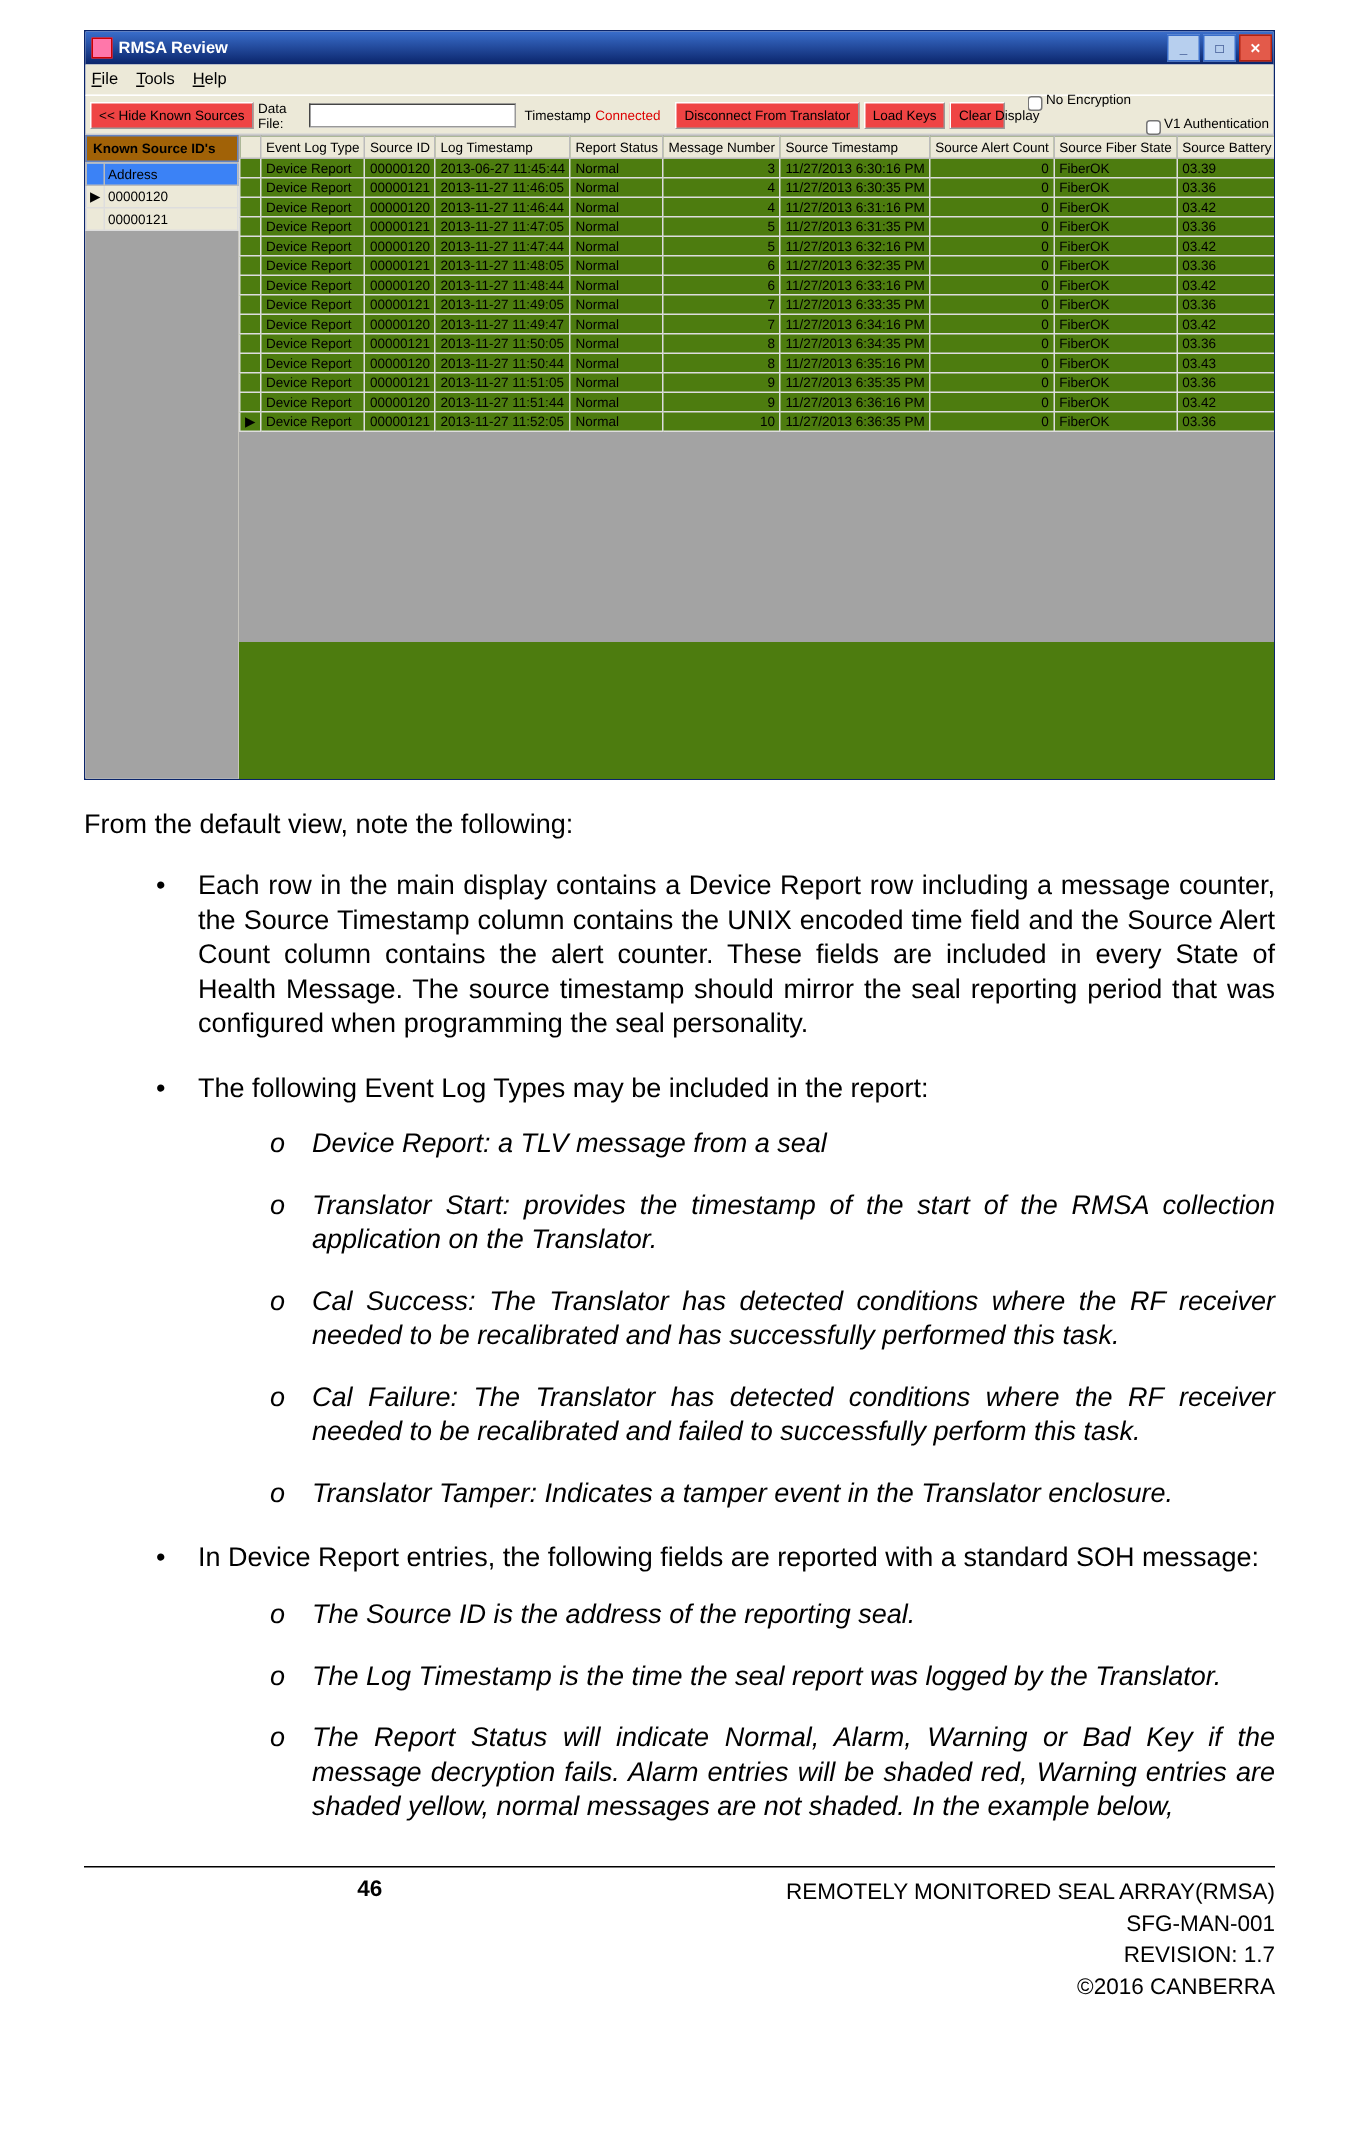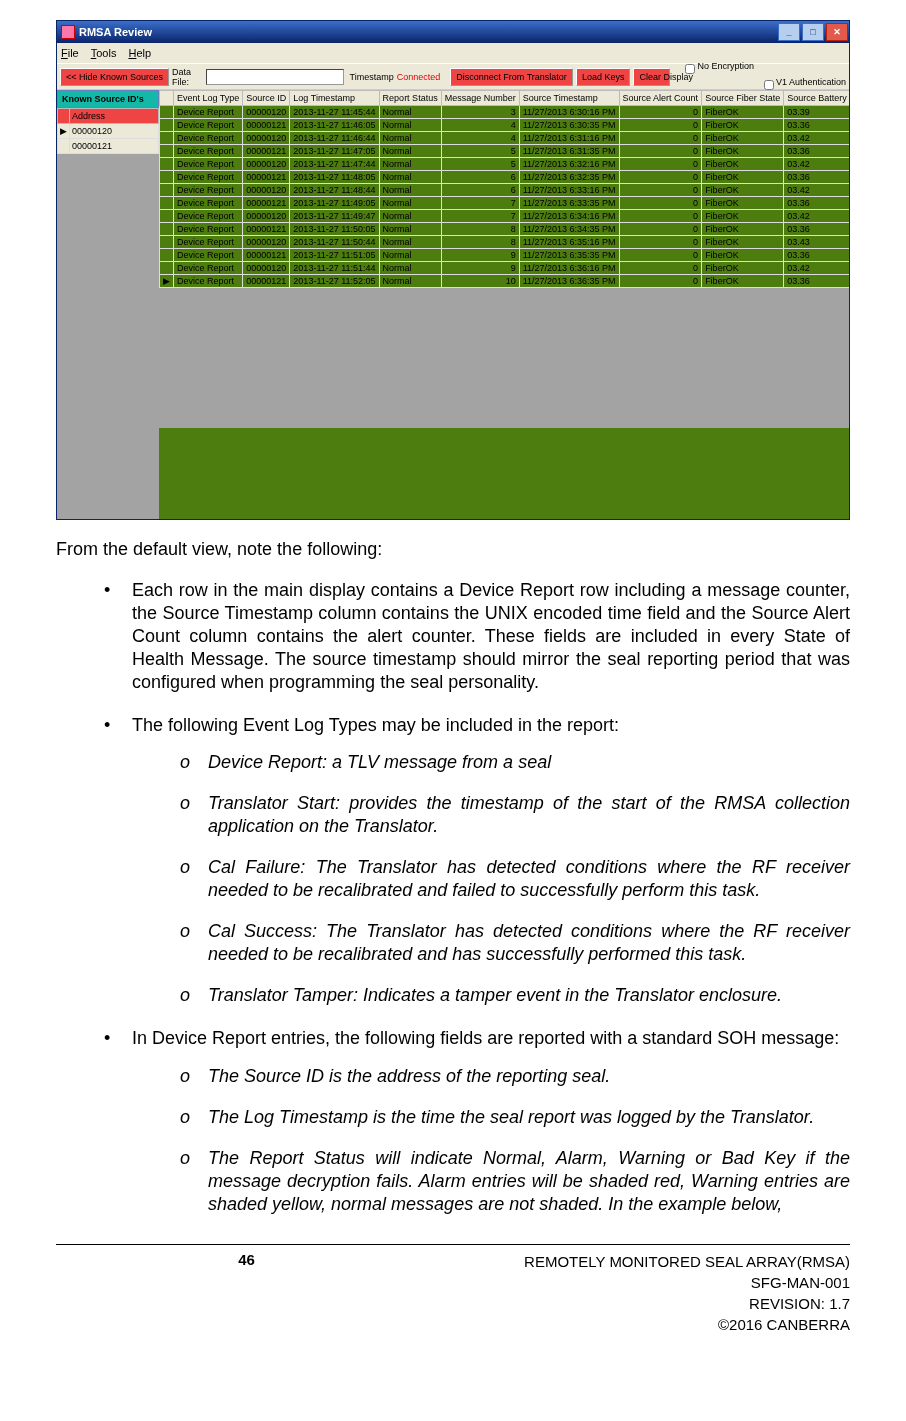--- a/index.html
+++ b/index.html
@@ -71,23 +71,23 @@
     display:flex; height:430px; background:#ece9d8;
     border-top:1px solid #ccc;
   }
   .leftpane{ width:102px; display:flex; flex-direction:column; }
   .rightpane{ flex:1; overflow:auto; background:#4d7c0f;}
   .gridhead{
     background:#ece9d8; font-size:9px; font-weight:bold;
     padding:3px 4px; border:1px solid #999;
     border-right:none;
   }
-  .gridhead.left{ background:#14b8a6; border:1px solid #6382bf;}
+  .gridhead.left{ background:#a16207; border:1px solid #6382bf;}
   .left-table, .main-table{ width:100%; border-collapse:collapse; font-size:9px; }
-  .left-table th{ background:#ef4444; border:1px solid #bbb; font-weight:normal; text-align:left; padding:2px;}
+  .left-table th{ background:#3b82f6; border:1px solid #bbb; font-weight:normal; text-align:left; padding:2px;}
   .left-table td{ border:1px solid #ddd; padding:2px;}
   .rowmark{ width:12px; text-align:center;}
   .main-table th{
     background:#ece9d8; border:1px solid #bbb; font-weight:normal;
     text-align:left; padding:2px 3px; white-space:nowrap;
   }
   .main-table td{ border:1px solid #ddd; padding:1px 3px; white-space:nowrap; }
   .main-table td.num{ text-align:right; }
   .leftfill{ flex:1; background:#a3a3a3;}
   .rightfill{ height:140px; background:#a3a3a3;}
@@ -195,21 +195,21 @@
             <th>Source Fiber State</th>
             <th>Source Battery Voltage</th>
 
           </tr>
             </thead>
           <tbody id="main-rows">
               <tr>
                 <td class="rowmark"></td>
                 <td>Device Report</td>
                 <td>00000120</td>
-                <td>2013-11-27 11:45:44</td>
+                <td>2013-06-27 11:45:44</td>
                 <td>Normal</td>
                 <td class="num">3</td>
                 <td>11/27/2013 6:30:16 PM</td>
                 <td class="num">0</td>
                 <td>FiberOK</td>
                 <td>03.39</td>
               </tr>
               <tr>
                 <td class="rowmark"></td>
                 <td>Device Report</td>
@@ -375,22 +375,22 @@
 
   <div class="doc">
     <p class="lead">From the default view, note the following:</p>
     <ul class="bul">
       <li>Each row in the main display contains a Device Report row including a message counter, the Source Timestamp column contains the UNIX encoded time field and the Source Alert Count column contains the alert counter.  These fields are included in every State of Health Message.  The source timestamp should mirror the seal reporting period that was configured when programming the seal personality.</li>
       <li>
         <span>The following Event Log Types may be included in the report:</span>
         <ul class="sub">
           <li>Device Report: a TLV message from a seal</li>
           <li>Translator Start: provides the timestamp of the start of the RMSA collection application on the Translator.</li>
+          <li>Cal Success: The Translator has detected conditions where the RF receiver needed to be recalibrated and has successfully performed this task.</li>
           <li>Cal Failure: The Translator has detected conditions where the RF receiver needed to be recalibrated and failed to successfully perform this task.</li>
-          <li>Cal Success: The Translator has detected conditions where the RF receiver needed to be recalibrated and has successfully performed this task.</li>
           <li>Translator Tamper: Indicates a tamper event in the Translator enclosure.</li>
         </ul>
       </li>
       <li>
         <span>In Device Report entries, the following fields are reported with a standard SOH message:</span>
         <ul class="sub">
           <li>The Source ID is the address of the reporting seal.</li>
           <li>The Log Timestamp is the time the seal report was logged by the Translator.</li>
           <li>The Report Status will indicate Normal, Alarm, Warning or Bad Key if the message decryption fails.  Alarm entries will be shaded red, Warning entries are shaded yellow, normal messages are not shaded.  In the example below,</li>
         </ul>

